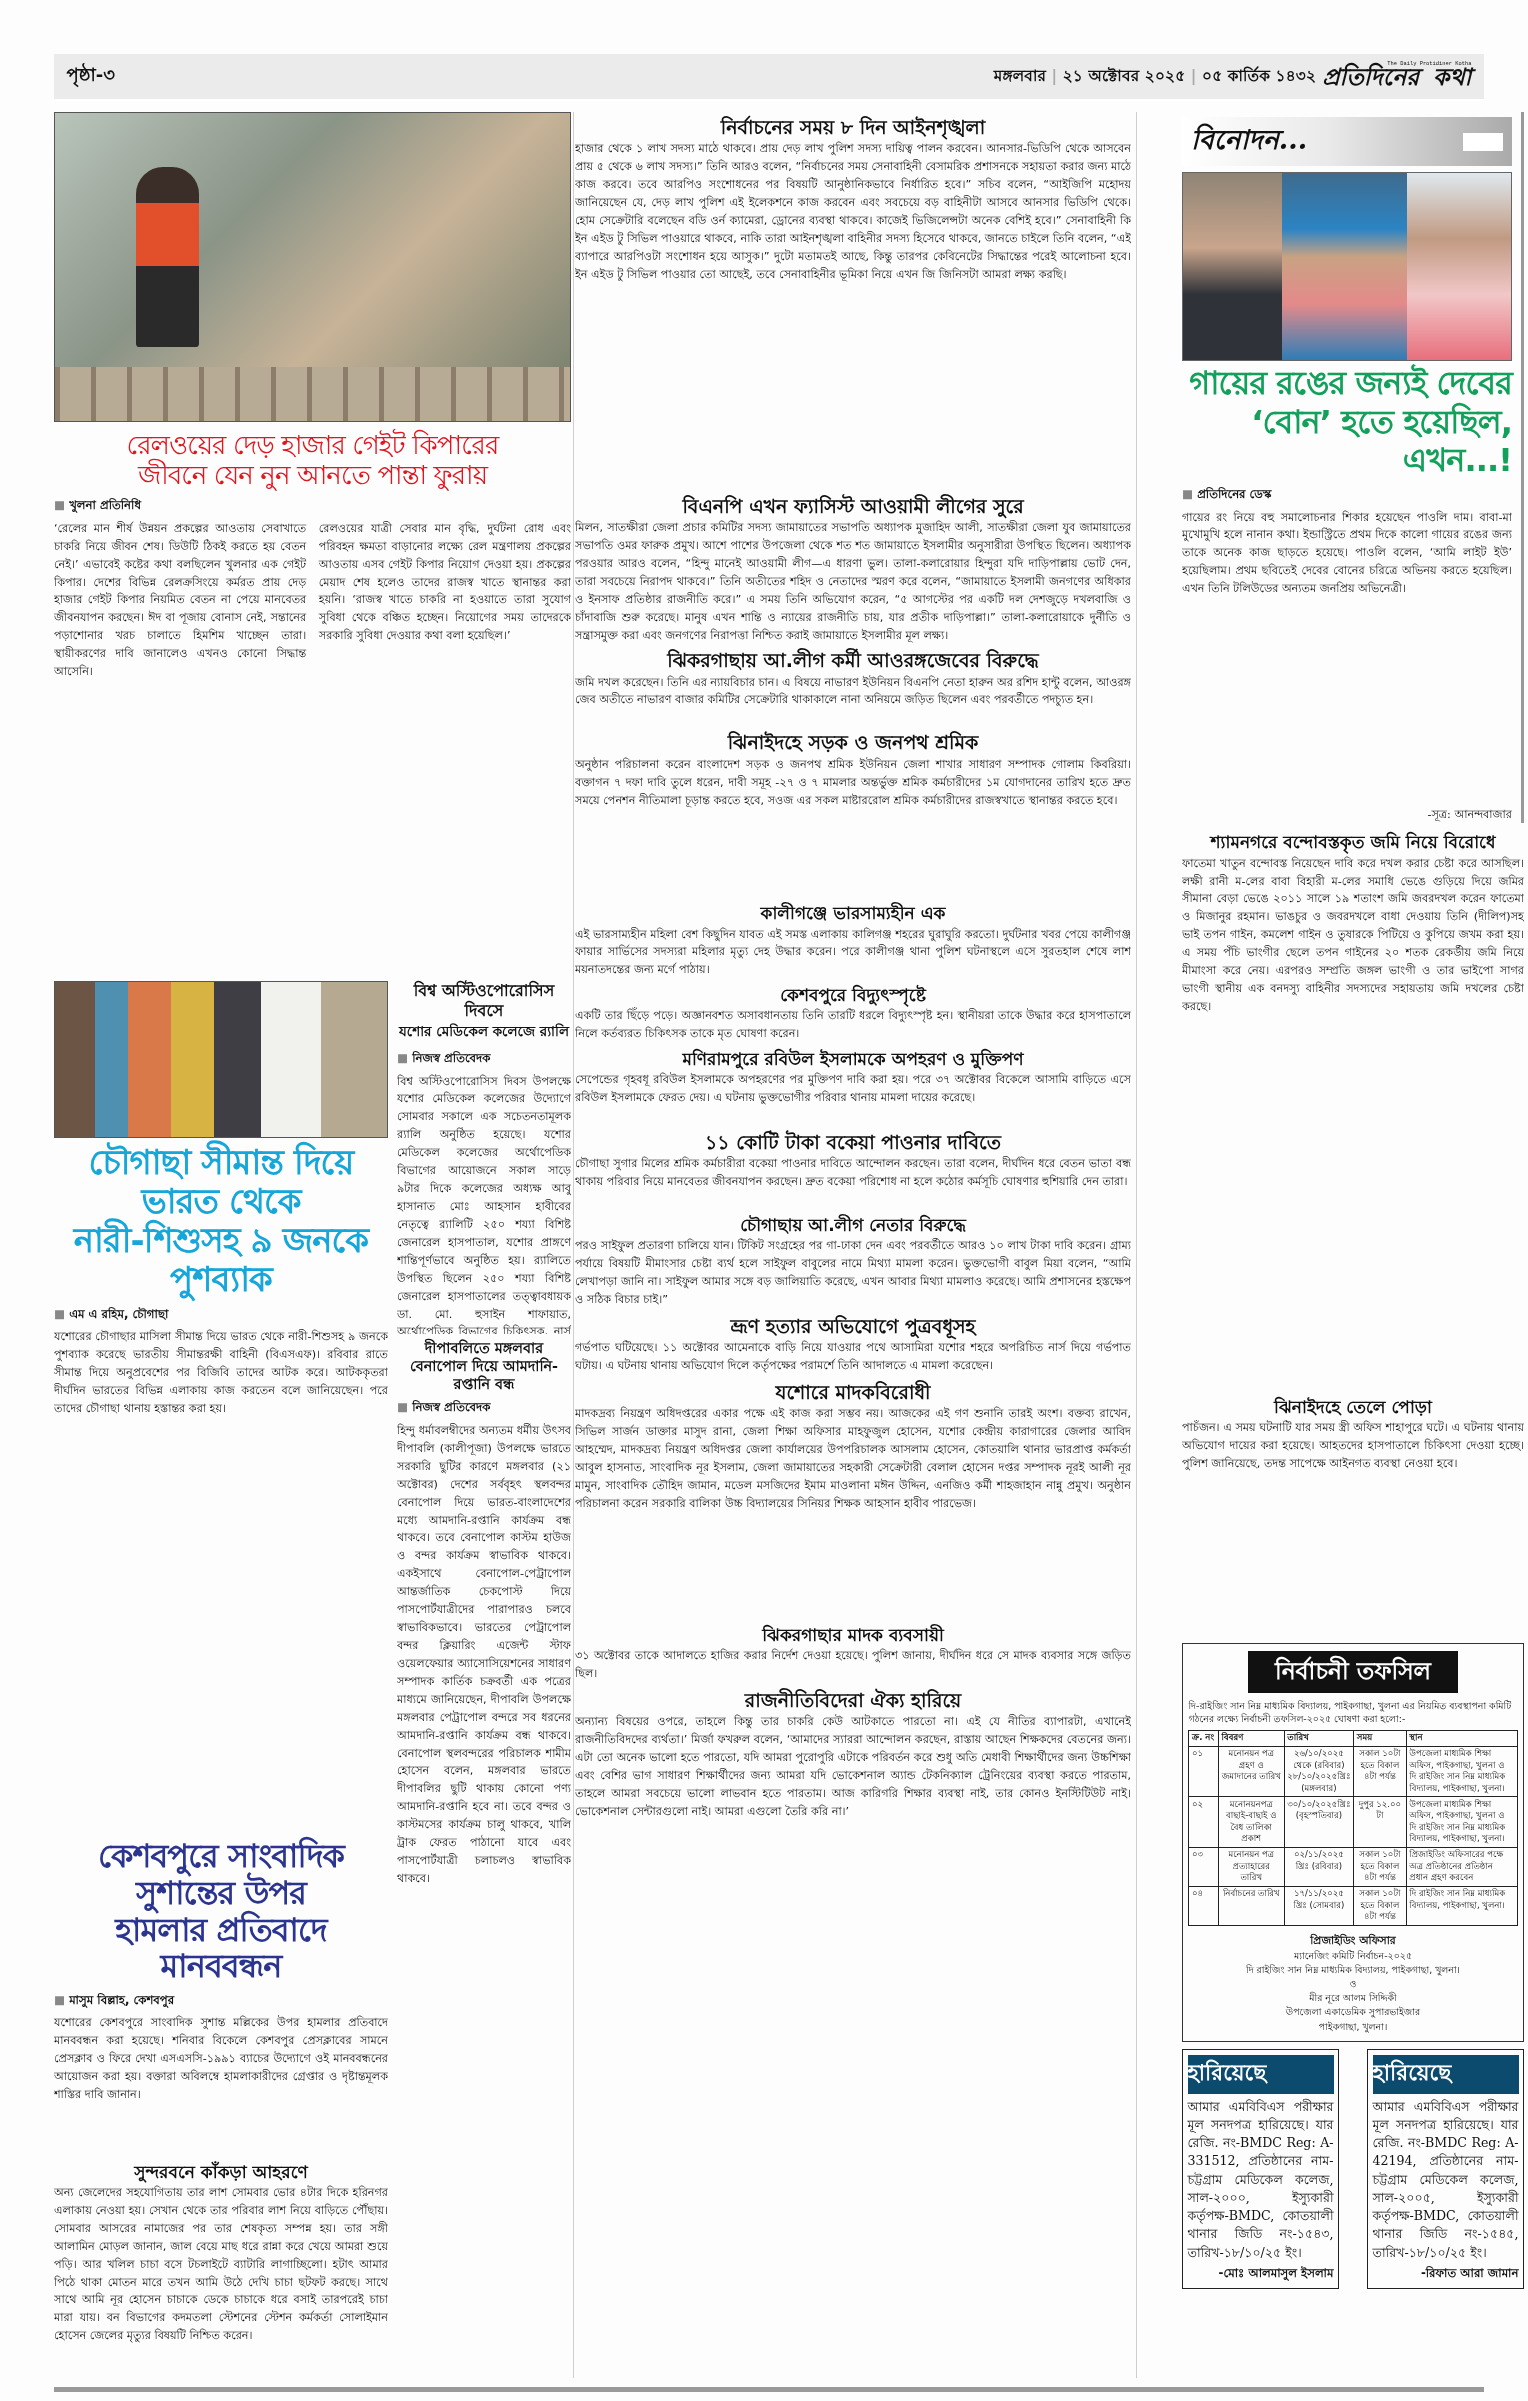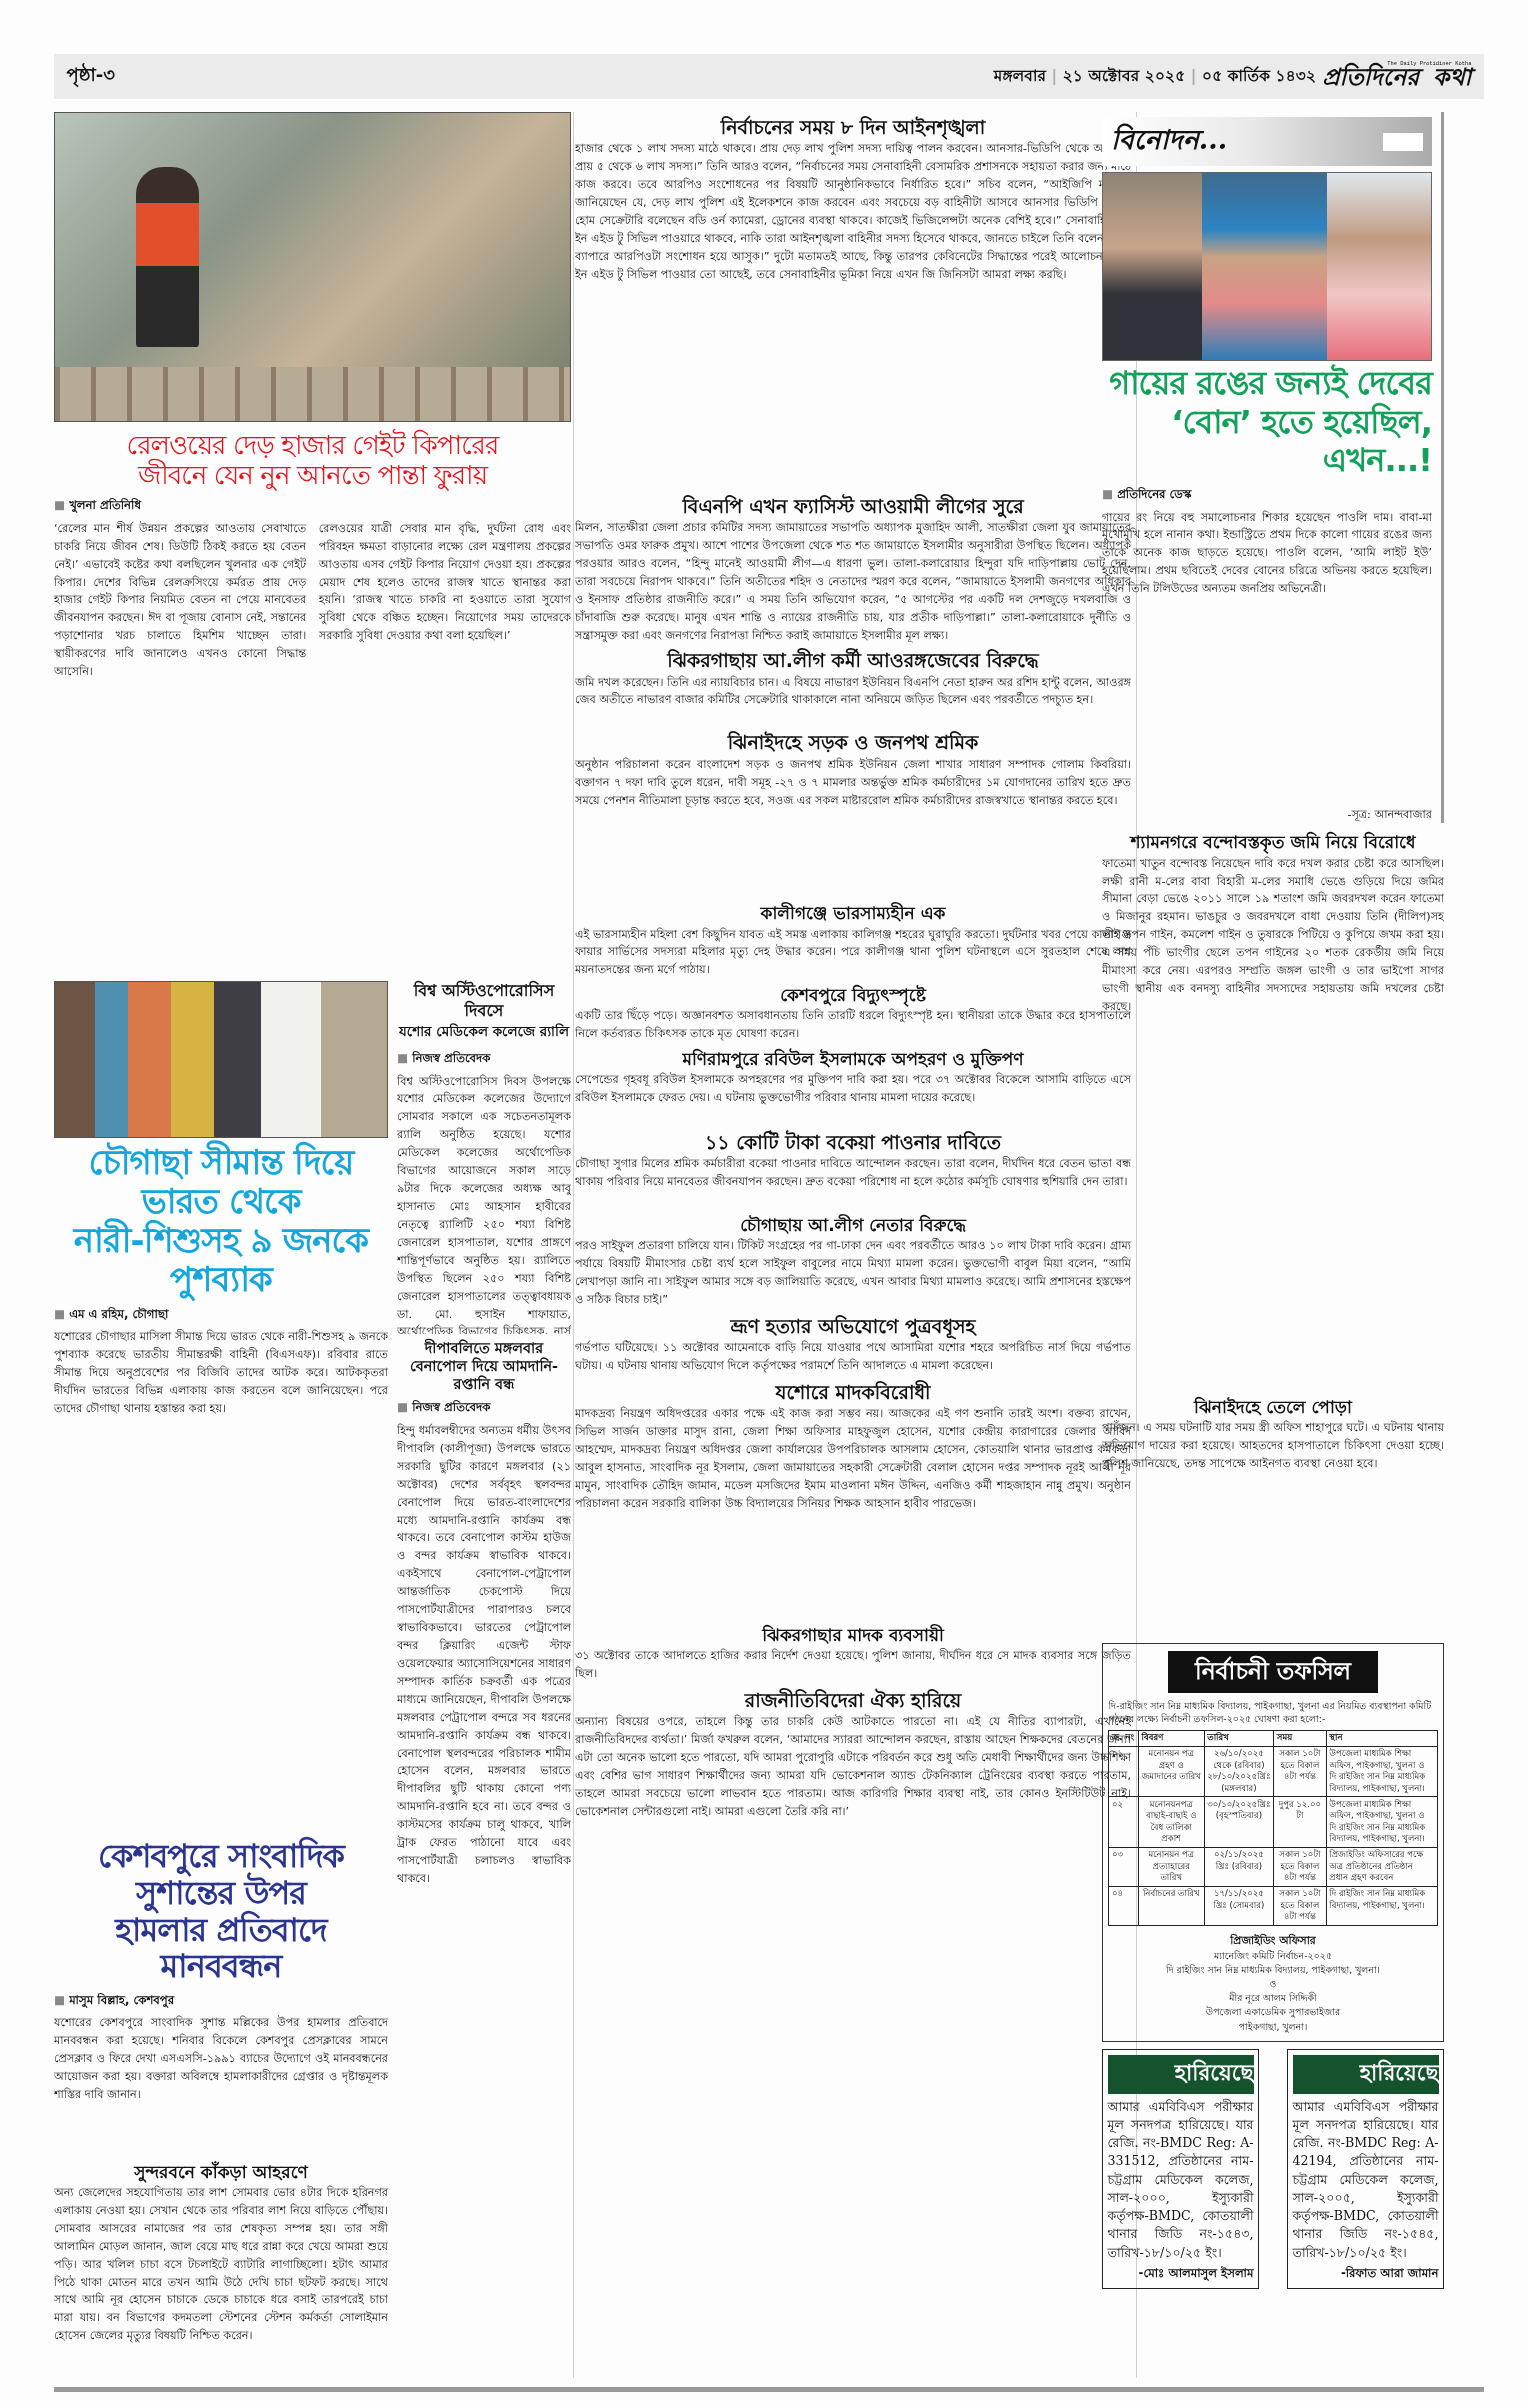--- a/index.html
+++ b/index.html
@@ -9,21 +9,21 @@
   .page-no{font-size:18px;font-weight:bold}
   .mast-right{display:flex;align-items:center;gap:6px}
   .dateline{font-size:15.3px;font-weight:bold;letter-spacing:0.2px}
   .dateline .sep{color:#aaa;margin:0 5.4px}
   .logo{font-family:Liberation Mono, monospace;font-size:23.4px;font-weight:bold;font-style:italic;line-height:1}
   .logo small{display:block;font-size:5.4px;font-style:normal;text-align:right;font-weight:normal}
   .cols{position:absolute;top:58px;left:0;width:1430px;height:2266px}
   .col{position:absolute;top:0}
   .c1{left:0;width:517px}
   .c2{left:521px;width:556px}
-  .c3{left:1048px;width:342px}
+  .c3{left:1128px;width:342px}
   .photo{background:linear-gradient(135deg,#b9c4bb 0%,#8a9487 35%,#c7b398 60%,#6f7b6a 100%);border:0.9px solid #555;position:relative;overflow:hidden}
   .rail{position:absolute;left:0;right:0;bottom:0;height:54px;background:repeating-linear-gradient(90deg,#8b7d6a 0 5.4px,#b7ab96 5.4px 36px)}
   .person{position:absolute;width:63px;height:180px;left:81px;top:54px;background:linear-gradient(#3b2d28 0 20%,#e2502b 20% 55%,#2a2a2a 55% 100%);border-radius:27px 27px 3.6px 3.6px}
   .hl-red{color:#e3151e;font-weight:normal;font-size:26px;line-height:1.15;text-align:center;letter-spacing:-0.9px}
   .hl-cyan{color:#17a6da;font-weight:bold;font-size:34px;line-height:1.15;text-align:center;letter-spacing:-0.9px}
   .hl-navy{color:#2b3590;font-weight:bold;font-size:32px;line-height:1.15;text-align:center;letter-spacing:-0.9px}
   .hl-green{color:#13a05b;font-weight:bold;font-size:32px;line-height:1.2;text-align:right;letter-spacing:-0.9px}
   .byline{font-size:11.7px;font-weight:bold;margin:5.4px 0 3.6px}
   .byline::before{content:"■ ";color:#888}
   .body{font-size:11.2px;line-height:1.6;text-align:justify}
@@ -44,21 +44,21 @@
   .tafsil-title{background:#111;color:#fff;font-size:23.4px;text-align:center;width:64%;margin:1.8px auto 5.4px;padding:1.8px 0;font-weight:bold}
   .tafsil p{font-size:9.4px;line-height:1.45}
   table{border-collapse:collapse;width:100%;margin-top:3.6px}
   th,td{border:1.3px solid #222;font-size:8.5px;padding:1.8px 2.7px;vertical-align:top;line-height:1.35}
   th{text-align:left;font-weight:bold}
   td.c{text-align:center}
   .sig{text-align:center;font-size:9.4px;line-height:1.5;margin-top:7.2px}
   .sig b{font-size:10.8px}
   .lost-wrap{display:flex;justify-content:space-between;margin-top:7.2px}
   .lost{width:157px;border:1.8px solid #222;padding:4.5px}
-  .lost-title{background:#14532d;color:#fff;font-size:21.6px;font-weight:bold;text-align:right;padding:1.8px 0;margin-bottom:3.6px}
+  .lost-title{background:#0c4a6e;color:#fff;font-size:21.6px;font-weight:bold;text-align:left;padding:1.8px 0;margin-bottom:3.6px}
   .lost .txt{font-size:12.6px;line-height:1.45;text-align:justify;font-family:"DejaVu Serif",serif}
   .lost .sign{font-size:11.7px;text-align:right;font-weight:bold;margin-top:1.8px}
   .foot-bar{position:absolute;left:0;top:2333px;width:1430px;height:5.4px;background:#999}
   .rally-title{font-size:16px;font-weight:bold;text-align:center;line-height:1.25}
   .rally-sub{font-size:13.5px;font-weight:bold;text-align:center}
   .two{columns:2;column-gap:12.6px}
 </style>
 </head>
 <body>
 

